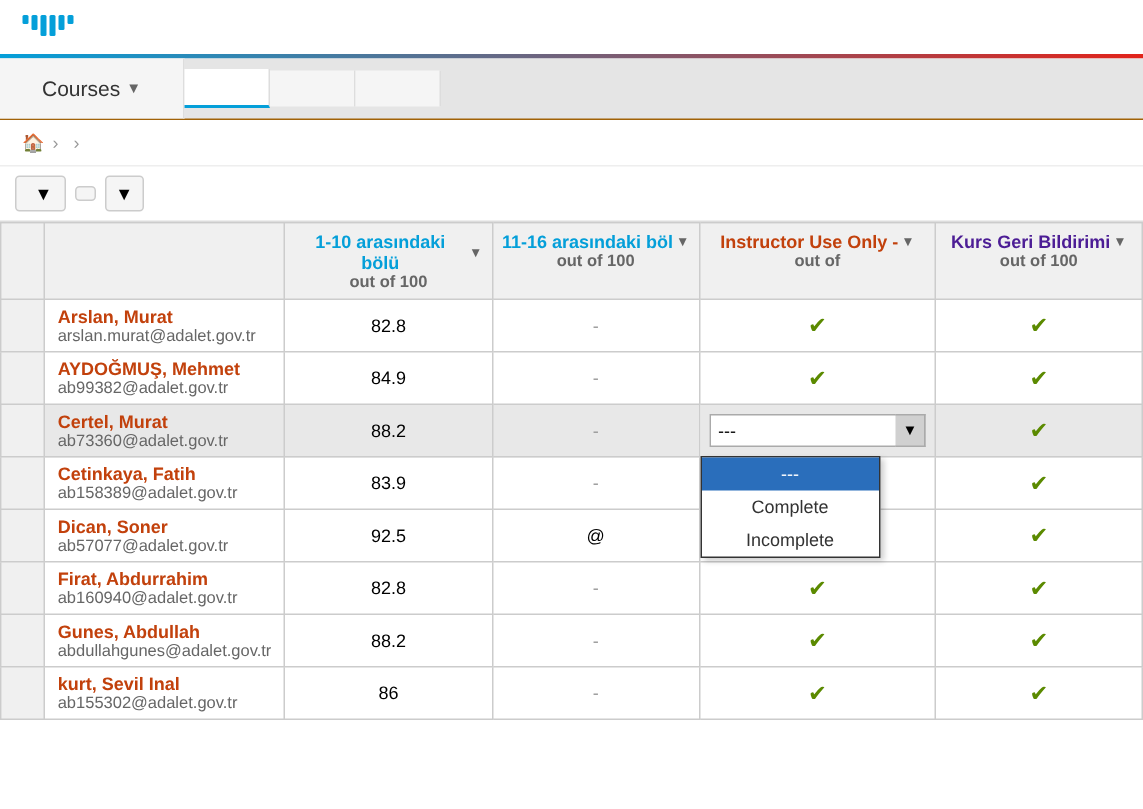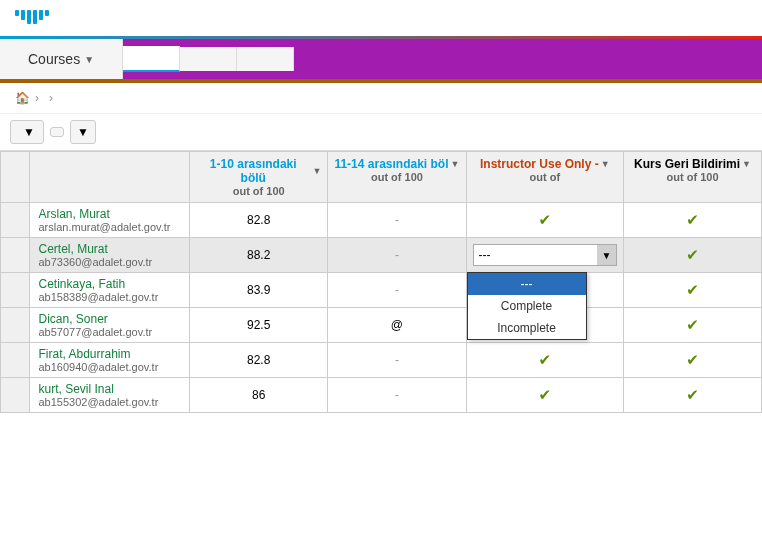--- a/index.html
+++ b/index.html
@@ -38,22 +38,22 @@
     }
     .header-title {
       font-size: 26px;
       color: #333;
     }
     .header-title span.networking { color: #049fd9; }
     .header-title span.academy { color: #e2231a; }
 
     
     .nav {
-      background: #a21caf;
-      border-bottom: 4px solid #a16207;
+      background: #e5e5e5;
+      border-bottom: 1px solid #a16207;
       display: flex;
       align-items: center;
       padding: 0;
     }
     .nav-item {
       padding: 12px 28px;
       cursor: pointer;
       border-right: 1px solid #ddd;
       font-size: 14px;
       color: #333;
@@ -143,22 +143,22 @@
       border: 1px solid #ccc;
       padding: 4px 6px;
       text-align: center;
       vertical-align: middle;
     }
     .student-cell {
       text-align: left !important;
       padding-left: 8px !important;
     }
     .student-name {
-      color: #15803d;
-      font-weight: normal;
+      color: #c2410c;
+      font-weight: bold;
       font-size: 12px;
       display: block;
     }
     .student-email {
       color: #666;
       font-size: 11px;
       display: block;
     }
     .checkmark {
       color: #5b8a00;
@@ -308,54 +308,65 @@
             <div class="th-title-row">
               <span class="col-title" style="color:#049fd9;font-weight:bold;font-size:12px">1-10 arasındaki bölü</span>
               <span class="col-filter-btn">▼</span>
             </div>
             <span class="col-sub">out of 100</span>
           </div>
         </th>
         <th style="width:140px">
           <div class="th-inner">
             <div class="th-title-row">
-              <span class="col-title" style="color:#049fd9;font-weight:bold;font-size:12px">11-14 arasındaki böl</span>
+              <span class="col-title" style="color:#049fd9;font-weight:bold;font-size:12px">11-16 arasındaki böl</span>
               <span class="col-filter-btn">▼</span>
             </div>
             <span class="col-sub">out of 100</span>
           </div>
         </th>
         <th style="width:160px">
           <div class="th-inner">
             <div class="th-title-row">
               <span class="col-title" style="color:#c2410c;font-weight:bold;font-size:12px">Instructor Use Only -</span>
               <span class="col-filter-btn">▼</span>
             </div>
             <span class="col-sub">out of</span>
           </div>
         </th>
         <th style="width:140px">
           <div class="th-inner">
             <div class="th-title-row">
-              <span class="col-title" style="color:#000000;font-weight:bold;font-size:12px">Kurs Geri Bildirimi</span>
+              <span class="col-title" style="color:#4c1d95;font-weight:bold;font-size:12px">Kurs Geri Bildirimi</span>
               <span class="col-filter-btn">▼</span>
             </div>
             <span class="col-sub">out of 100</span>
           </div>
         </th>
       </tr>
     </thead>
     <tbody id="table-body">
     <tr>
           <td class="col-controls"></td>
           <td class="student-cell" colspan="0">
             <span class="student-name" style="cursor:pointer">Arslan, Murat</span>
             <span class="student-email">arslan.murat@adalet.gov.tr</span>
           </td>
           <td>82.8</td>
+          <td><span class="dash">-</span></td>
+          <td style="position: relative;"><span class="checkmark">✔</span></td>
+          <td><span class="checkmark">✔</span></td>
+        </tr>
+        <tr>
+          <td class="col-controls"></td>
+          <td class="student-cell" colspan="0">
+            <span class="student-name" style="cursor:pointer">AYDOĞMUŞ, Mehmet</span>
+            <span class="student-email">ab99382@adalet.gov.tr</span>
+          </td>
+          <td>84.9</td>
           <td><span class="dash">-</span></td>
           <td style="position: relative;"><span class="checkmark">✔</span></td>
           <td><span class="checkmark">✔</span></td>
         </tr>
         <tr class="row-selected">
           <td class="col-controls"></td>
           <td class="student-cell" colspan="0">
             <span class="student-name" style="cursor:pointer">Certel, Murat</span>
             <span class="student-email">ab73360@adalet.gov.tr</span>
           </td>
@@ -407,20 +418,31 @@
             <span class="student-email">ab160940@adalet.gov.tr</span>
           </td>
           <td>82.8</td>
           <td><span class="dash">-</span></td>
           <td style="position: relative;"><span class="checkmark">✔</span></td>
           <td><span class="checkmark">✔</span></td>
         </tr>
         <tr>
           <td class="col-controls"></td>
           <td class="student-cell" colspan="0">
+            <span class="student-name" style="cursor:pointer">Gunes, Abdullah</span>
+            <span class="student-email">abdullahgunes@adalet.gov.tr</span>
+          </td>
+          <td>88.2</td>
+          <td><span class="dash">-</span></td>
+          <td style="position: relative;"><span class="checkmark">✔</span></td>
+          <td><span class="checkmark">✔</span></td>
+        </tr>
+        <tr>
+          <td class="col-controls"></td>
+          <td class="student-cell" colspan="0">
             <span class="student-name" style="cursor:pointer">kurt, Sevil Inal</span>
             <span class="student-email">ab155302@adalet.gov.tr</span>
           </td>
           <td>86</td>
           <td><span class="dash">-</span></td>
           <td style="position: relative;"><span class="checkmark">✔</span></td>
           <td><span class="checkmark">✔</span></td>
         </tr>
       </tbody>
   </table>

